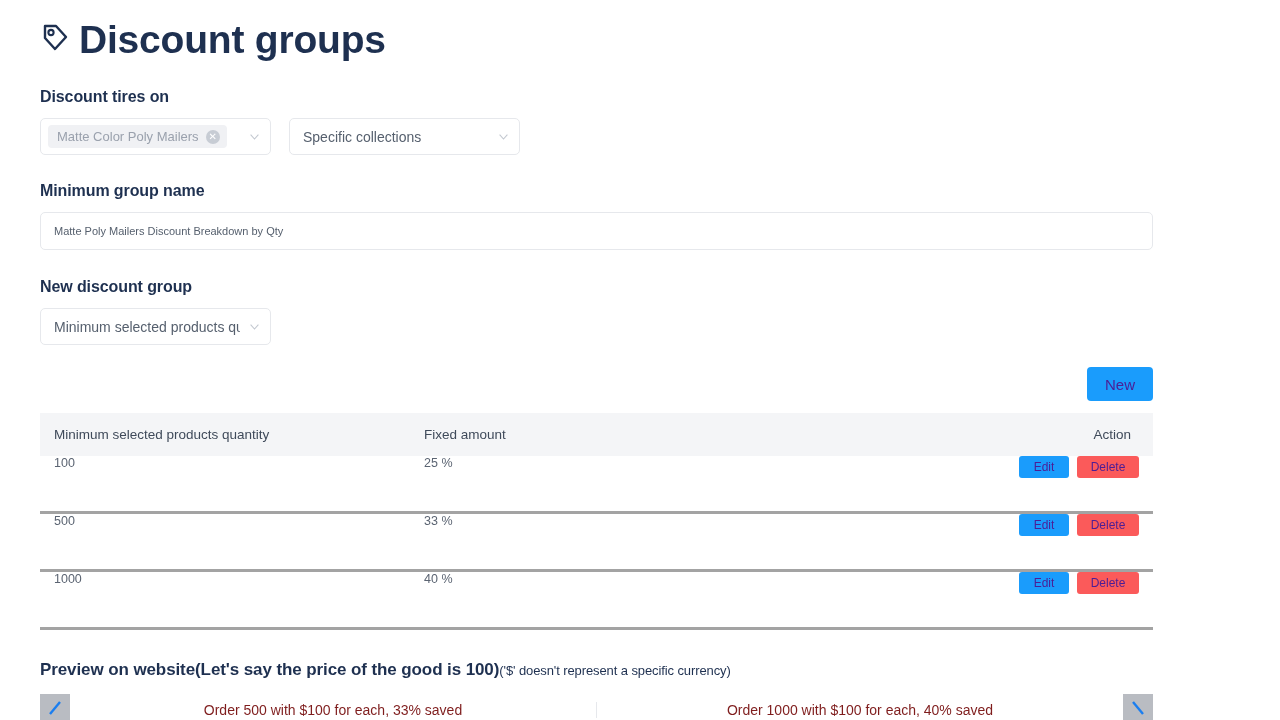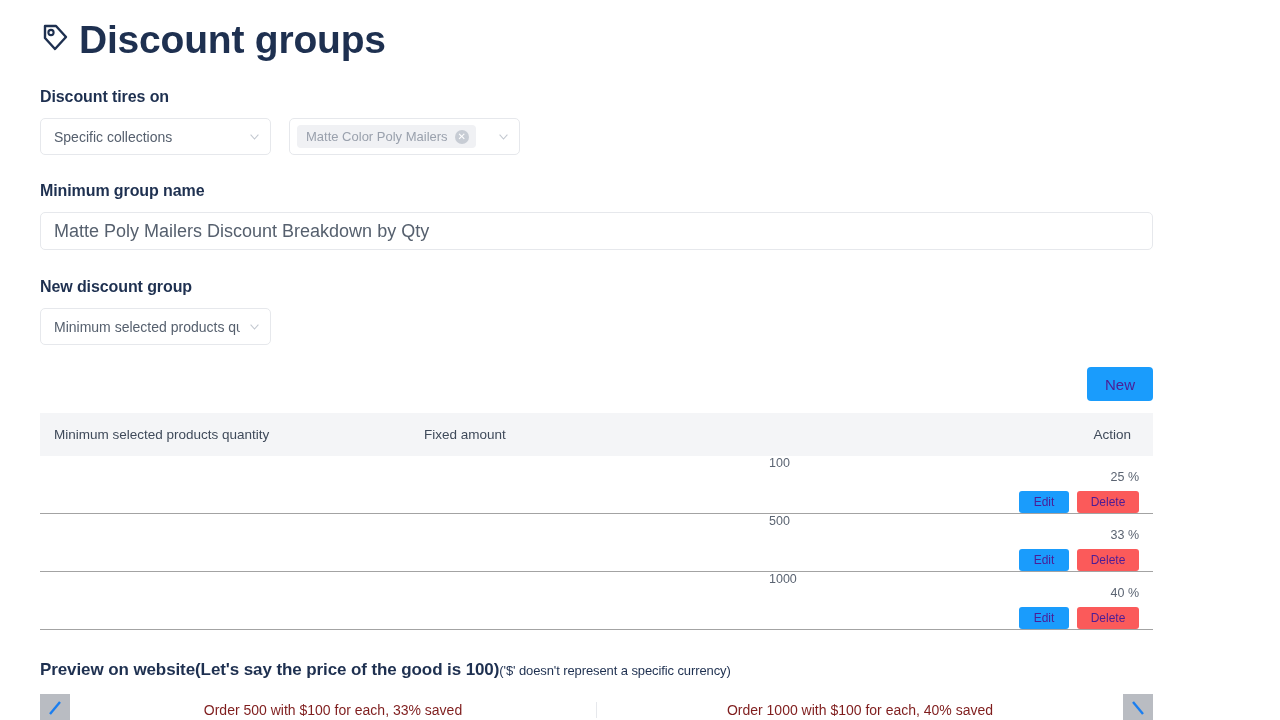--- a/index.html
+++ b/index.html
@@ -102,21 +102,21 @@
     font-family: "DejaVu Sans", sans-serif;
   }
 
   .text-input {
     margin-top: 12px;
     width: 1113px;
     height: 38px;
     border: 1px solid #e6e8ec;
     border-radius: 5px;
     background: #fff;
-    font-size: 18px;
+    font-size: 11px;
     color: #56606e;
     padding: 12px 13px;
     font-family: "Liberation Sans", sans-serif;
   }
   .text-input::placeholder { color: #56606e; }
 
   
   .new-btn-row {
     display: flex;
     justify-content: flex-end;
@@ -144,27 +144,26 @@
     display: flex;
     align-items: center;
     background: #f4f5f7;
     height: 43px;
     font-size: 13.5px;
     color: #3f4a5a;
     padding: 0 14px 0 14px;
   }
   .trow {
     display: flex;
-    align-items: flex-end;
+    align-items: flex-start;
     height: 58px;
-    border-bottom: 1px solid #a3a3a3;
+    border-bottom: 3px solid #a3a3a3;
     font-size: 12.5px;
     color: #5b6472;
     padding: 0 14px 0 14px;
-    flex-direction: column;
   }
   .col-qty   { width: 370px; }
   .col-amt   { flex: 1; }
   .col-act   { width: 190px; text-align: right; }
   .thead .col-act { padding-right: 8px; }
 
   .row-actions {
     display: flex;
     justify-content: flex-end;
     gap: 8px;
@@ -241,39 +240,39 @@
         <path d="M5 3 h11 l10 11 -11 12 -10 -11 z" fill="none" stroke="#1e3050" stroke-width="2.4" stroke-linejoin="round"></path>
         <circle cx="11" cy="9.5" r="2.6" fill="none" stroke="#1e3050" stroke-width="2.1"></circle>
       </svg>
     </span>
     <div class="page-title">Discount groups</div>
   </div>
 
   
   <div class="section-label lbl-tires">Discount tires on</div>
   <div class="field-row">
-    <div class="select-box w-collections">
-      <span class="select-value">Specific collections</span>
-      <span class="chevron">
-        <svg viewBox="0 0 9 6" width="9" height="6">
-            <path d="M0.6 0.7 L4.5 5 L8.4 0.7" fill="none" stroke="#c3c8d0" stroke-width="1.1"></path>
-          </svg>
-      </span>
-    </div>
     <div class="select-box w-tags">
       <span class="tag-chip">
         <span>Matte Color Poly Mailers</span>
         <span class="chip-x">✕</span>
       </span>
       <span class="chevron">
         <svg viewBox="0 0 9 6" width="9" height="6">
             <path d="M0.6 0.7 L4.5 5 L8.4 0.7" fill="none" stroke="#c3c8d0" stroke-width="1.1"></path>
           </svg>
       </span>
     </div>
+    <div class="select-box w-collections">
+      <span class="select-value">Specific collections</span>
+      <span class="chevron">
+        <svg viewBox="0 0 9 6" width="9" height="6">
+            <path d="M0.6 0.7 L4.5 5 L8.4 0.7" fill="none" stroke="#c3c8d0" stroke-width="1.1"></path>
+          </svg>
+      </span>
+    </div>
   </div>
 
   
   <div class="section-label lbl-name">Minimum group name</div>
   <input class="text-input" type="text" value="Matte Poly Mailers Discount Breakdown by Qty" style="">
 
   
   <div class="section-label lbl-newgrp">New discount group</div>
   <div class="field-row">
     <div class="select-box w-minqty">

